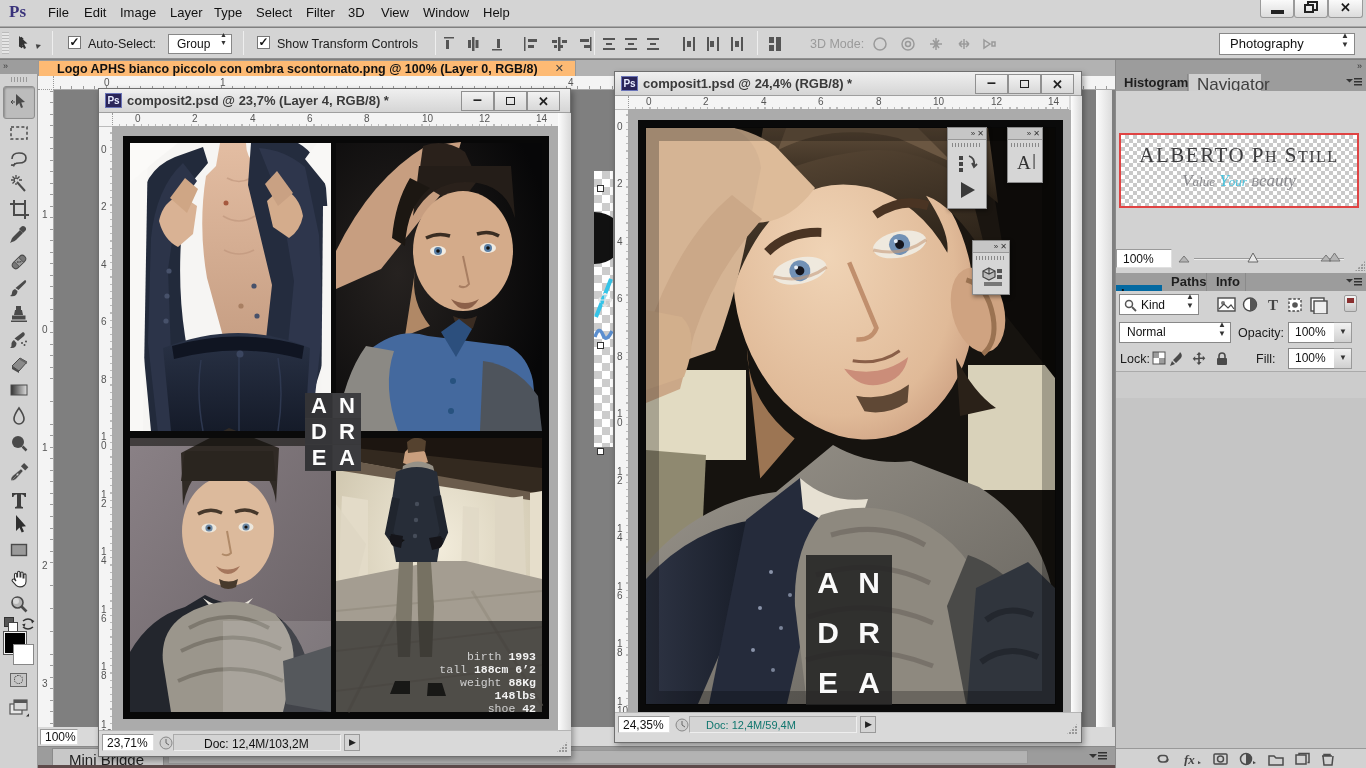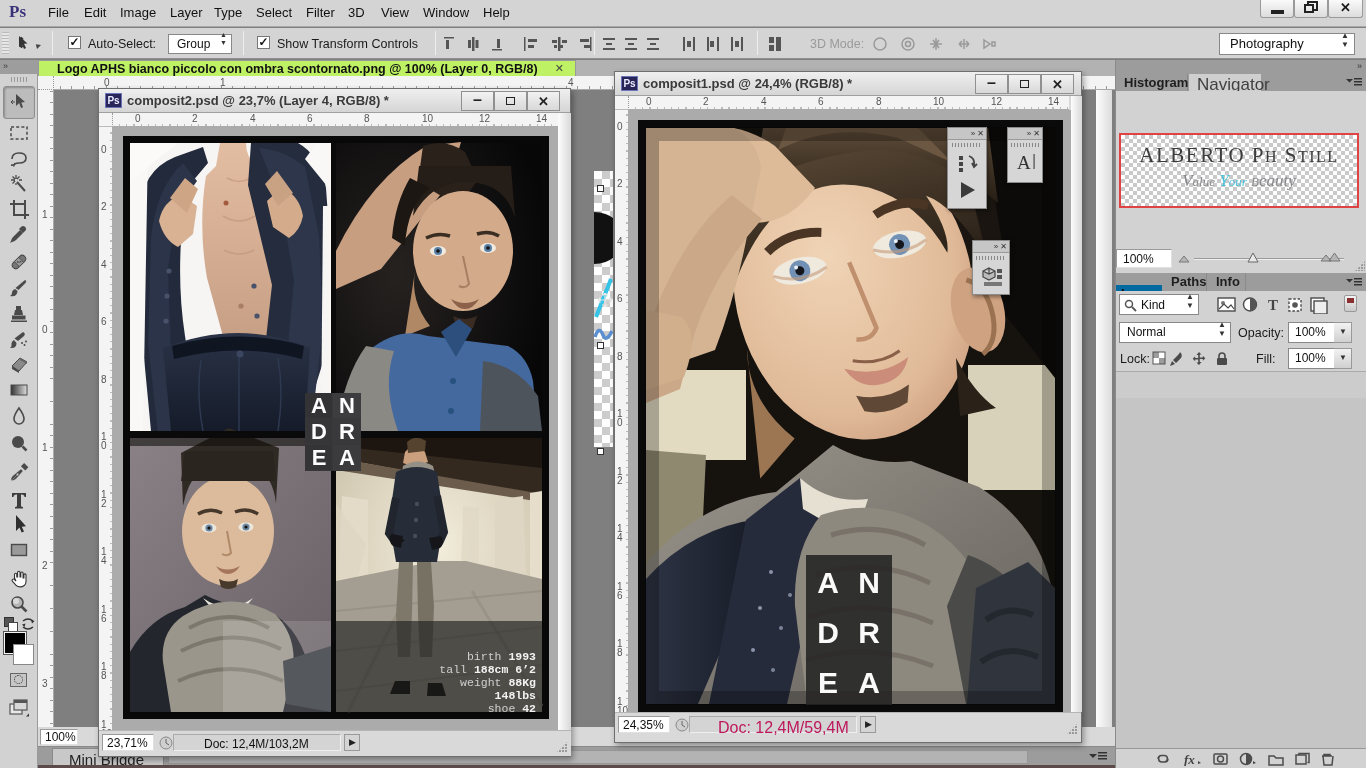--- a/index.html
+++ b/index.html
@@ -108,21 +108,21 @@
         <path d="M95 10h10 M100 5v10 M95 10l3-3 M95 10l3 3 M105 10l-3-3 M105 10l-3 3" transform="translate(-6,0)"></path>
         <path d="M118 6l6 4-6 4z M126 8h3v4h-3z" transform="translate(-4,0)"></path>
       </g>
     </svg>
 <div class="combo" style="left:1219px;top:5px;width:136px;height:22px;line-height:20px;padding-left:10px;font-size:13px">Photography<span style="position:absolute;right:5px;top:-3px;font-size:8px;color:#333;line-height:9px">▲<br>▼</span></div>
 </div>
 
 <div id="workspace">
 
 <div class="abs" style="left:38px;top:60px;width:1077px;height:16px;background:#b2b2b2"></div>
-<div class="abs" style="left:38px;top:60px;width:538px;height:16px;background:#bef264;border:1px solid #999;border-bottom:none">
+<div class="abs" style="left:38px;top:60px;width:538px;height:16px;background:#fdba74;border:1px solid #999;border-bottom:none">
 <span style="position:absolute;left:18px;top:1px;font-size:12.5px;font-weight:bold;color:#111;white-space:nowrap">Logo APHS bianco piccolo con ombra scontornato.png @ 100% (Layer 0, RGB/8)</span>
 <span style="position:absolute;right:11px;top:1px;font-size:11px;color:#444">✕</span>
 </div>
 
 <div class="ruler" style="left:38px;top:76px;width:1077px;height:14px;border-bottom:1px solid #aaa">
 <div class="abs" style="left:0;top:10px;width:100%;height:4px;background:repeating-linear-gradient(90deg,transparent 0 10.5px,#9a9a9a 10.5px 11.5px);"></div>
 <span class="rnum" style="left:66px;top:1px">0</span>
       <span class="rnum" style="left:182px;top:1px">1</span>
       <span class="rnum" style="left:530px;top:1px">4</span>
 </div>
@@ -546,21 +546,21 @@
     </div>
 <div class="abs" style="left:14px;top:38px;width:442px;height:602px;background:#ababab"></div>
 <div class="abs" style="left:456px;top:24px;width:11px;height:616px;background:linear-gradient(90deg,#fdfdfd,#d8d8d8)"></div>
 <div class="abs" style="left:0px;top:640px;width:466px;height:26px;background:#d9d9d9;border-top:1px solid #b5b5b5">
 <div class="sfield" style="left:3px;top:3px;width:52px;height:17px;line-height:16px;padding-left:4px">24,35%</div>
 <svg class="abs" style="left:60px;top:5px" width="14" height="14" viewBox="0 0 14 14">
         <circle cx="7" cy="7" r="6" fill="#cfcfcf" stroke="#888"></circle>
         <path d="M7 3v4l3 2" stroke="#666" fill="none"></path>
       </svg>
 <div class="abs" style="left:74px;top:3px;width:168px;height:17px;background:#d4d4d4;border:1px solid #aaa;border-bottom-color:#eee;border-right-color:#eee">
-        <span style="position:absolute;left:28px;top:2px;font-size:16px;color:#be185d">Doc: 12,4M/59,4M</span>
+        <span style="position:absolute;left:16px;top:2px;font-size:11px;color:#0f766e">Doc: 12,4M/59,4M</span>
       </div>
 <div class="abs" style="left:245px;top:3px;width:16px;height:17px;background:#d4d4d4;border:1px solid #999">
         <span style="position:absolute;left:4px;top:2px;font-size:9px;color:#222">▶</span>
       </div>
 <div class="abs" style="right:3px;bottom:3px;width:12px;height:12px;background:radial-gradient(circle at 1px 1px,#999 1px,transparent 1px) 0 0/3px 3px;clip-path:polygon(100% 0,100% 100%,0 100%)"></div>
 </div>
 <svg class="abs" style="left:23px;top:48px" width="425" height="592" viewBox="0 0 425 592">
 <defs>
 <radialGradient id="face2" cx="42%" cy="38%" r="75%">
           <stop offset="0" stop-color="#f0d4b6"></stop>

